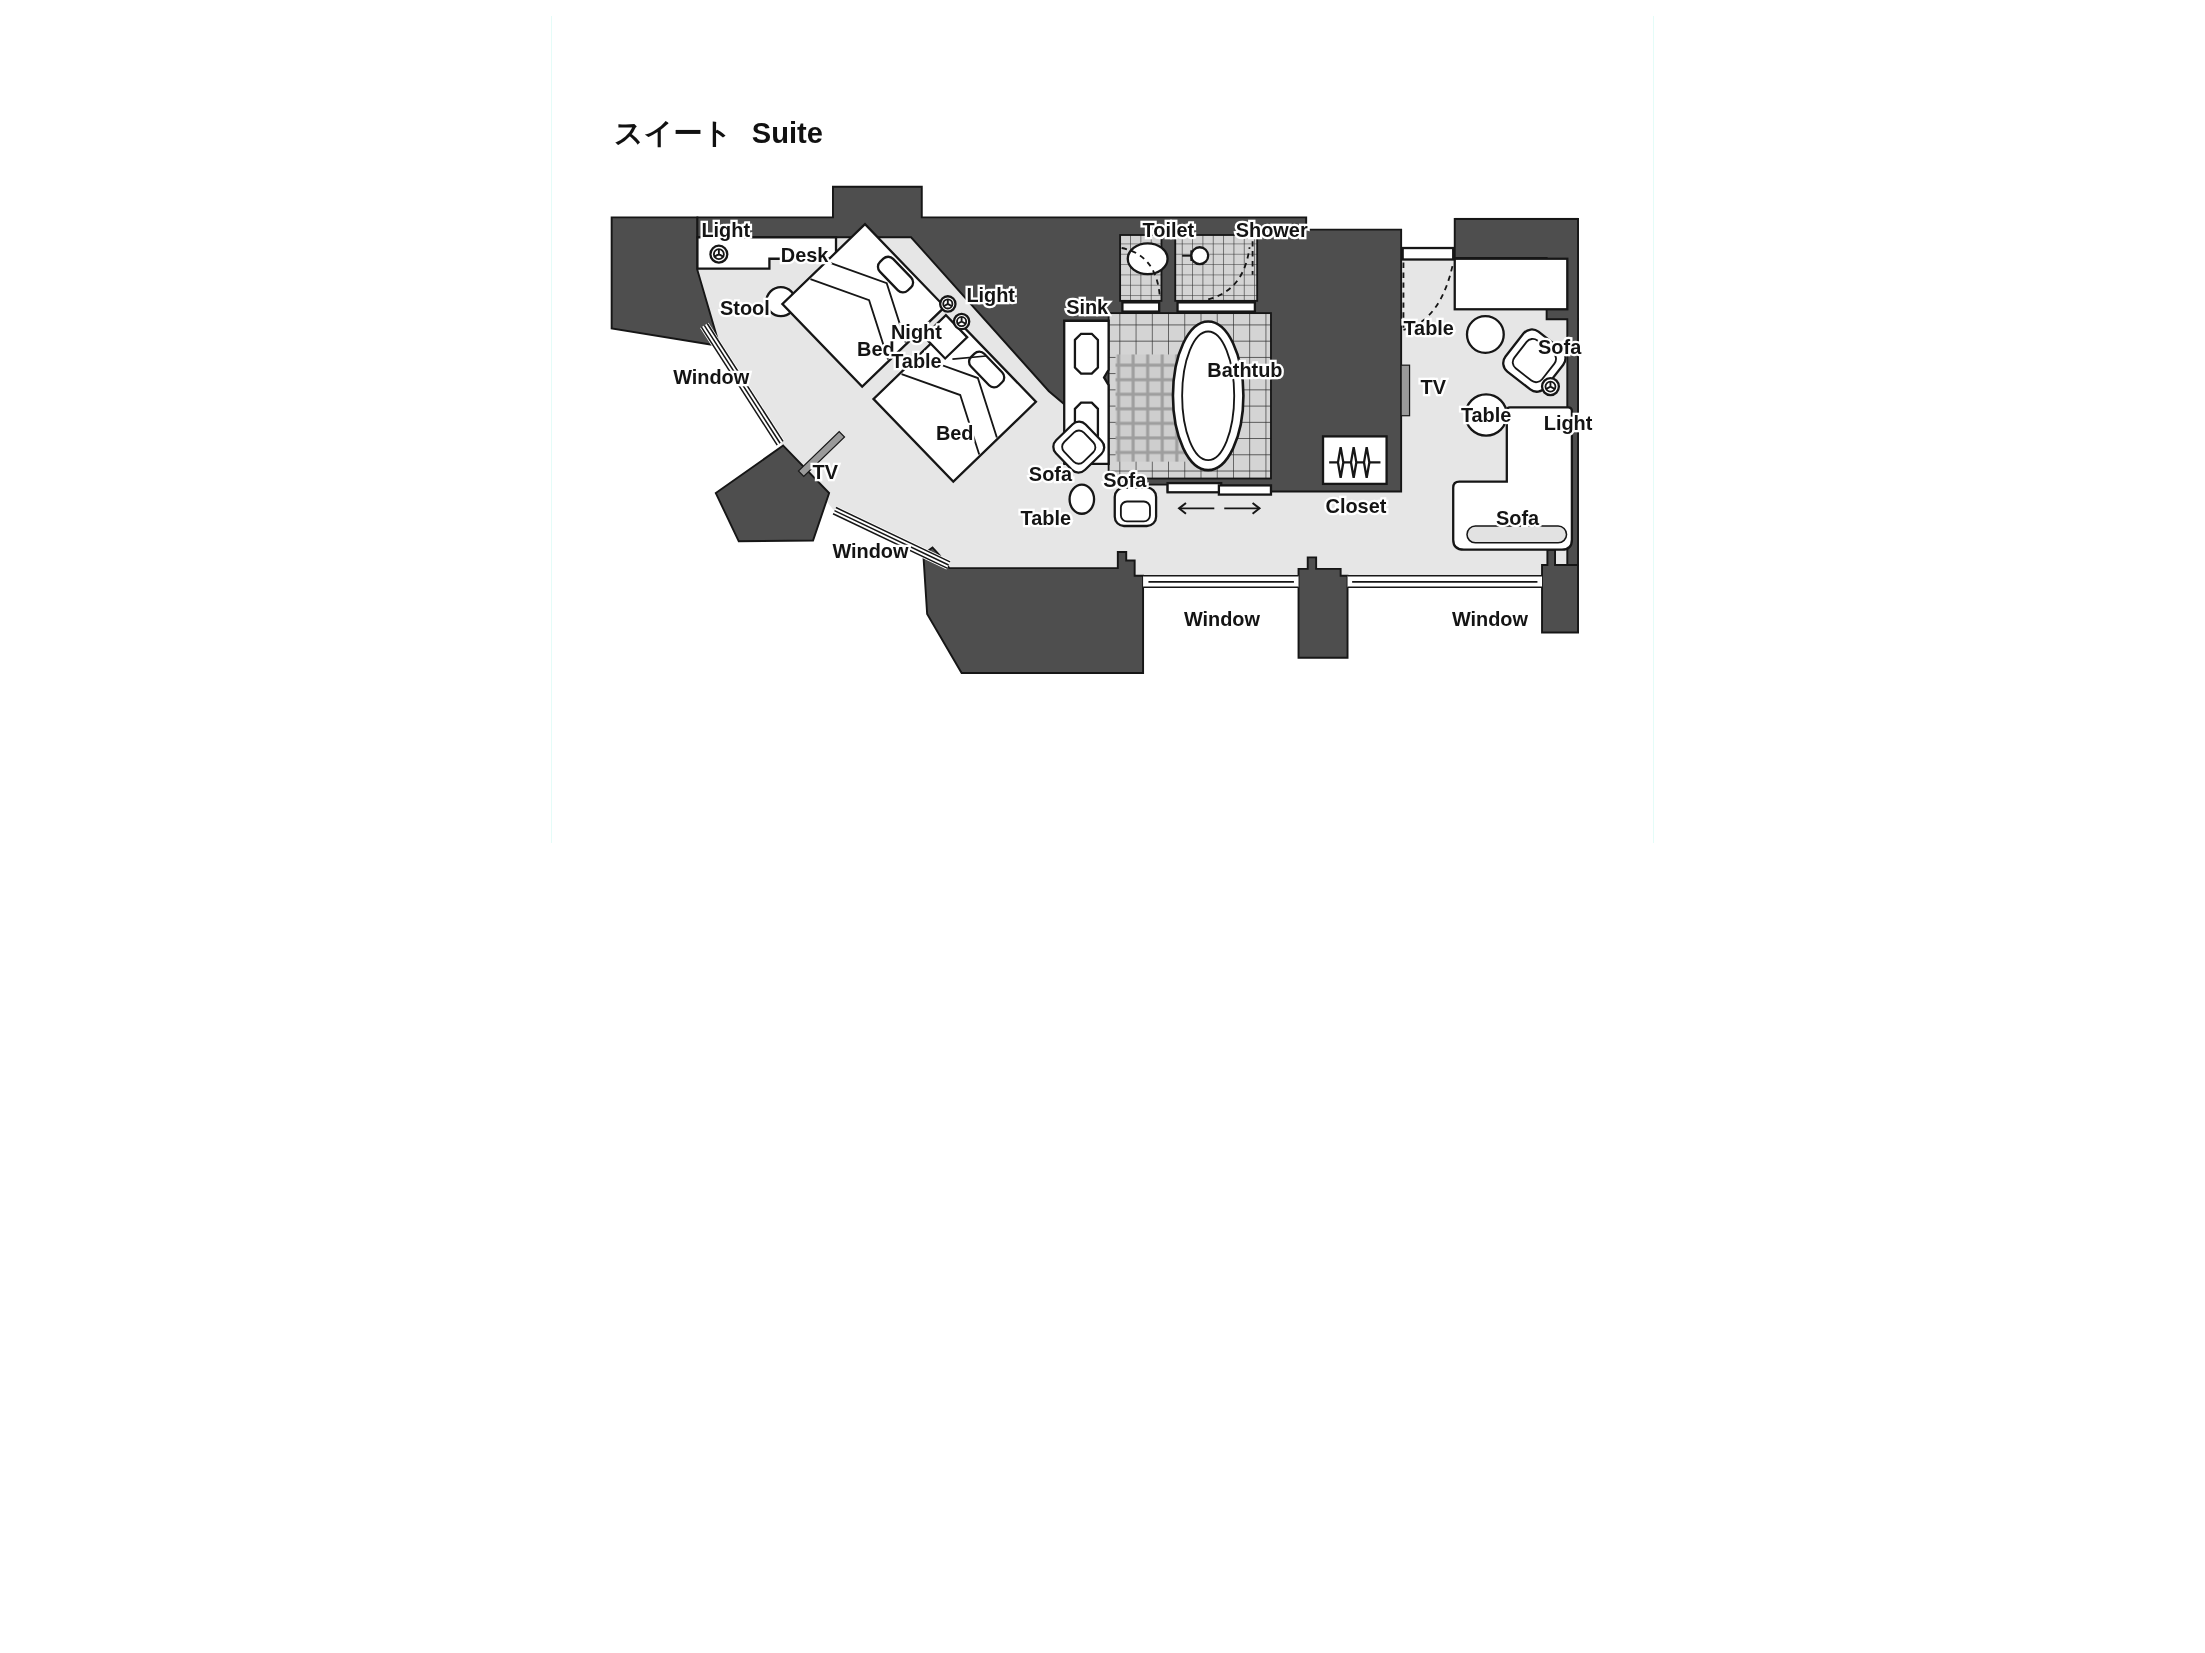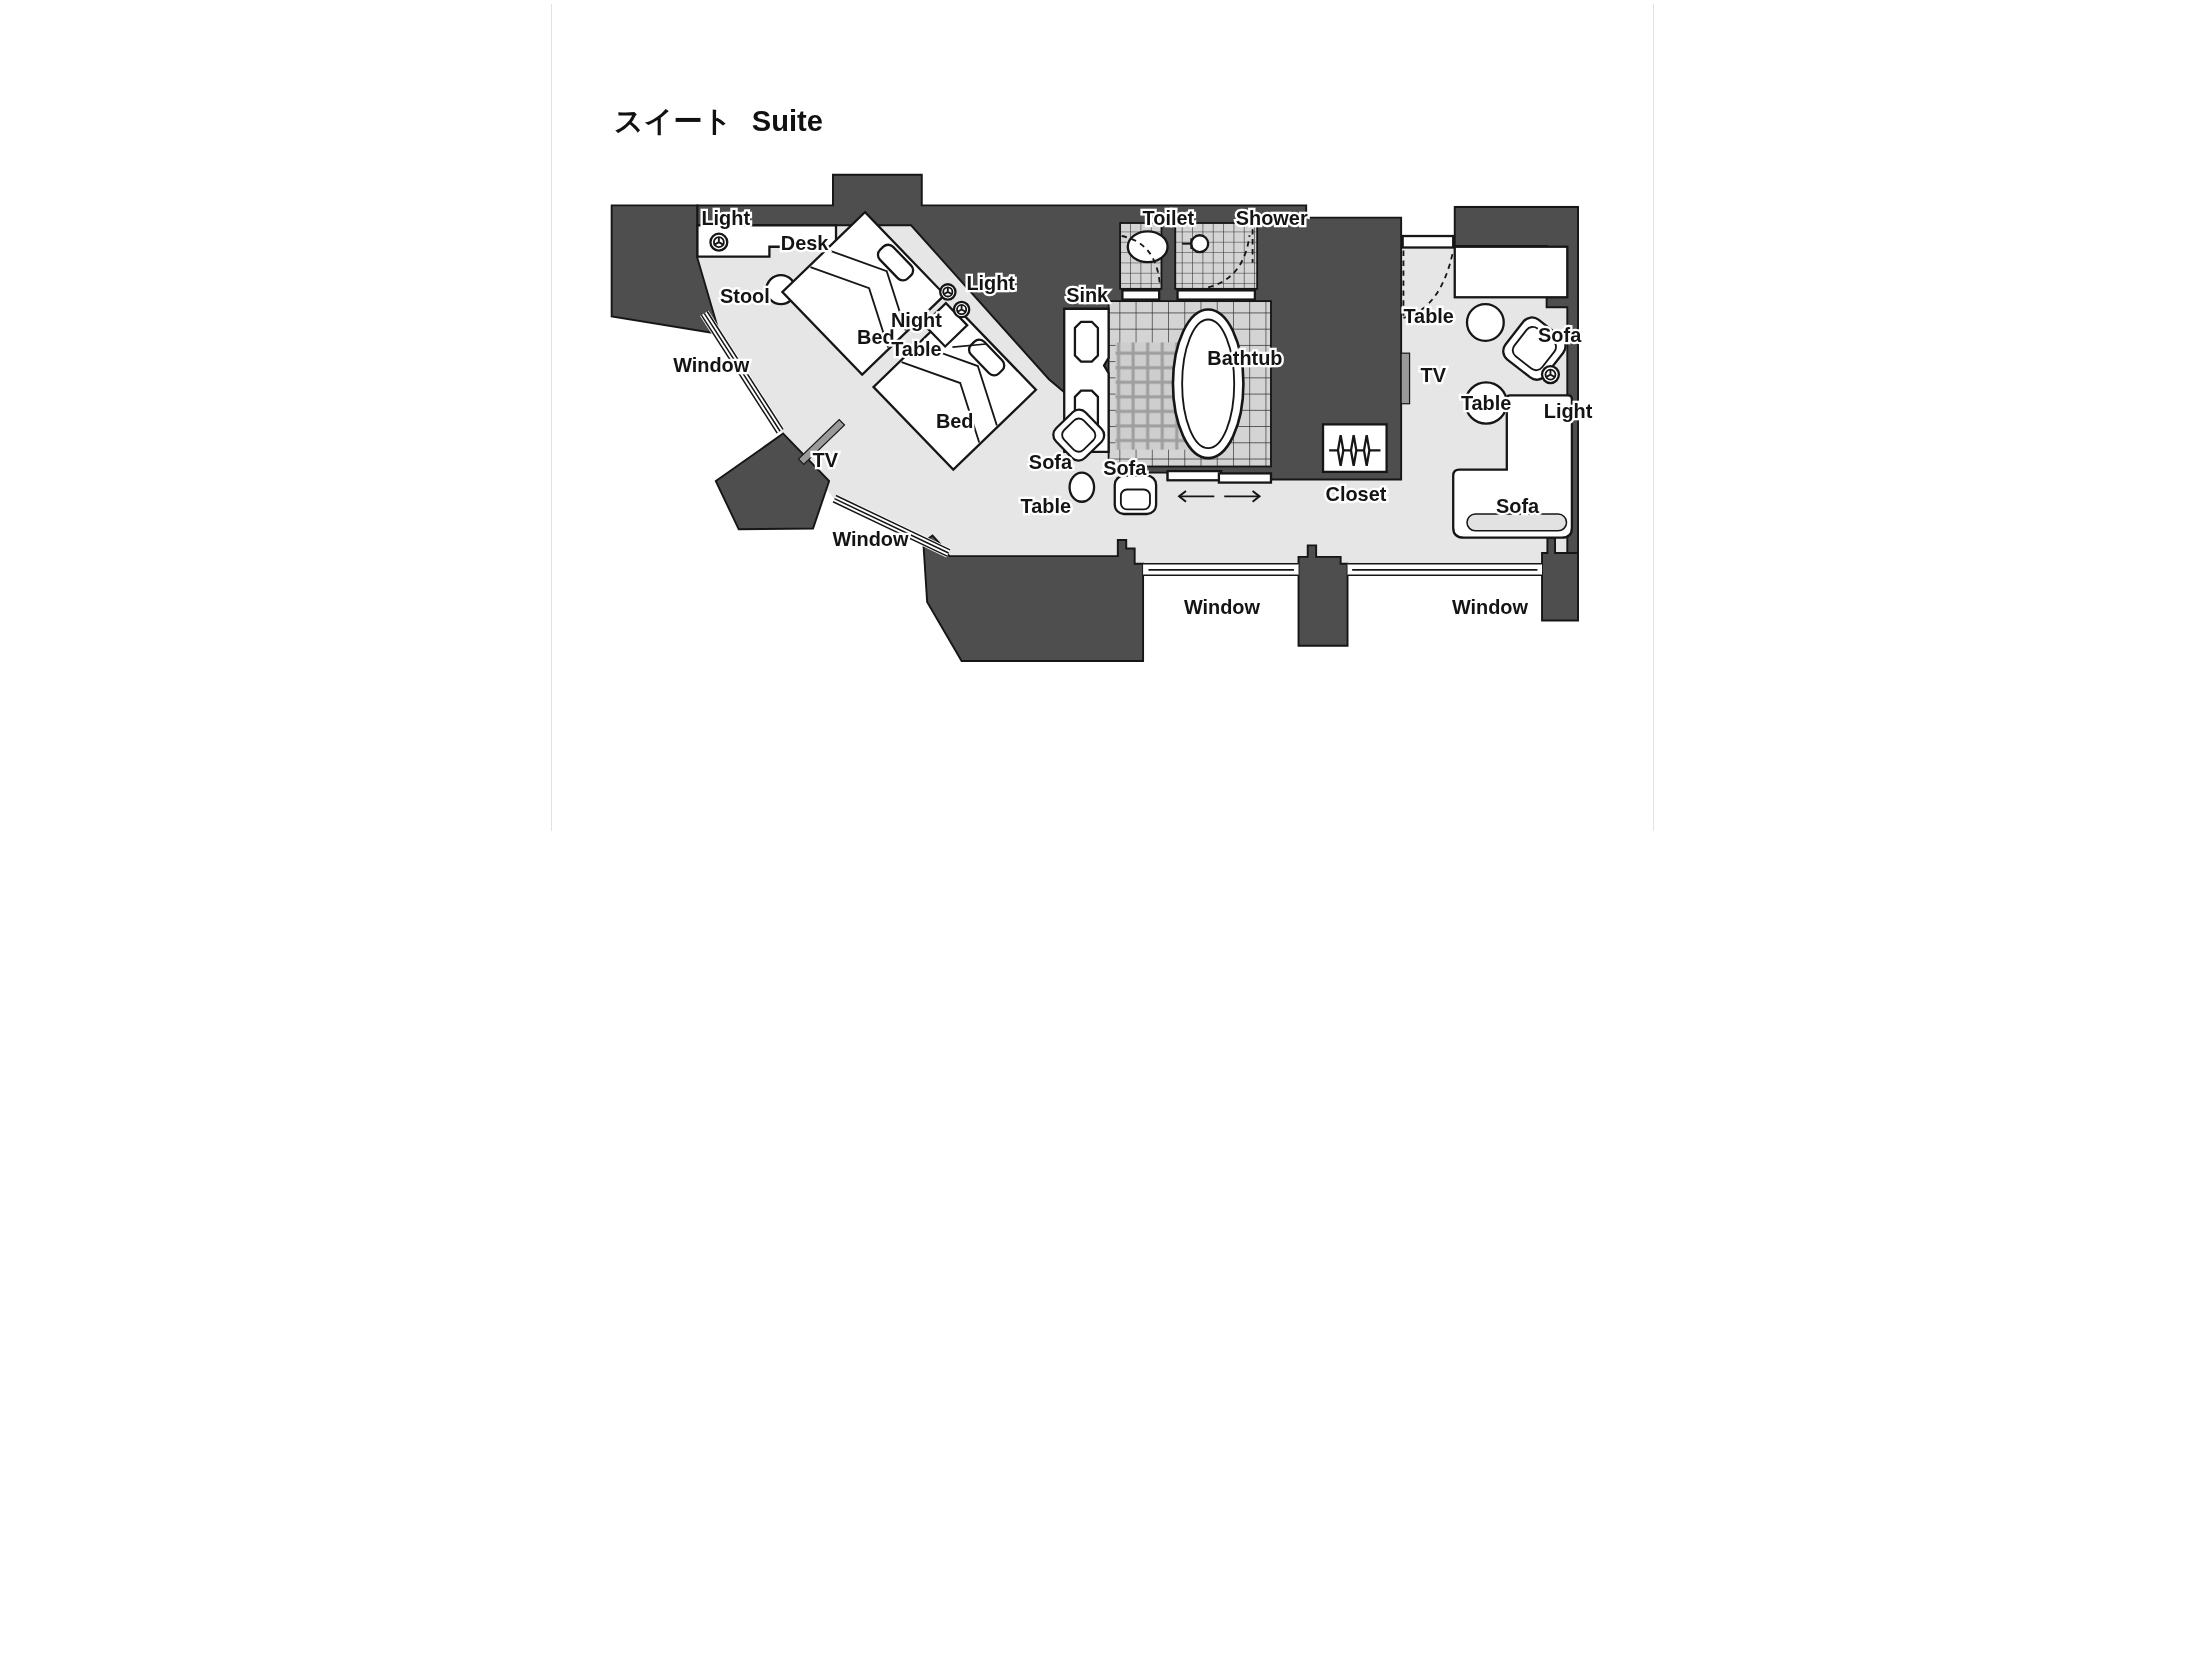--- a/index.html
+++ b/index.html
@@ -1,16 +1,16 @@
 <!DOCTYPE html>
 <html style="font-size:12.3px"><head>
 <meta charset="utf-8">
 <style>
   html,body{margin:0;padding:0;background:#ffffff;}
-  .page{width:1103px;height:827px;position:relative;background:#0369a1;margin:4px auto;}
+  .page{width:1103px;height:827px;position:relative;background:#5eead4;margin:16px auto;}
   svg{display:block;}
   text{font-family:"Liberation Sans","DejaVu Sans",sans-serif;}
   .label{font-size:26px;font-weight:600;fill:#141414;stroke:#ffffff;stroke-width:6px;paint-order:stroke;text-anchor:middle;}
   .title{font-size:38px;font-weight:700;fill:#111;}
   .wall{fill:#4e4e4e;stroke:#161616;stroke-width:2.5;}
   .furn{fill:#ffffff;stroke:#161616;stroke-width:3;}
   .furn2{fill:none;stroke:#161616;stroke-width:2.4;}
   .dash{fill:none;stroke:#161616;stroke-width:2.4;stroke-dasharray:7 6;}
   .winline{stroke:#161616;stroke-width:2;}
   .arrow{stroke:#161616;stroke-width:2.6;fill:none;}

